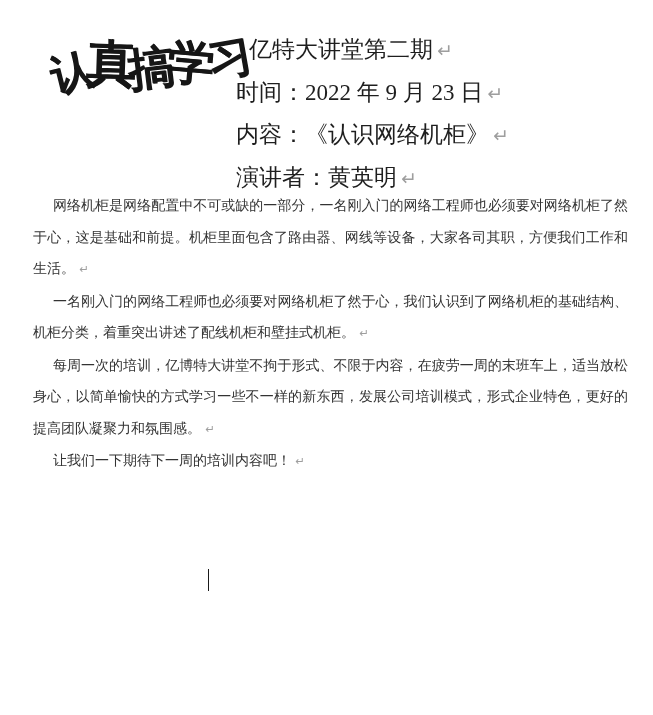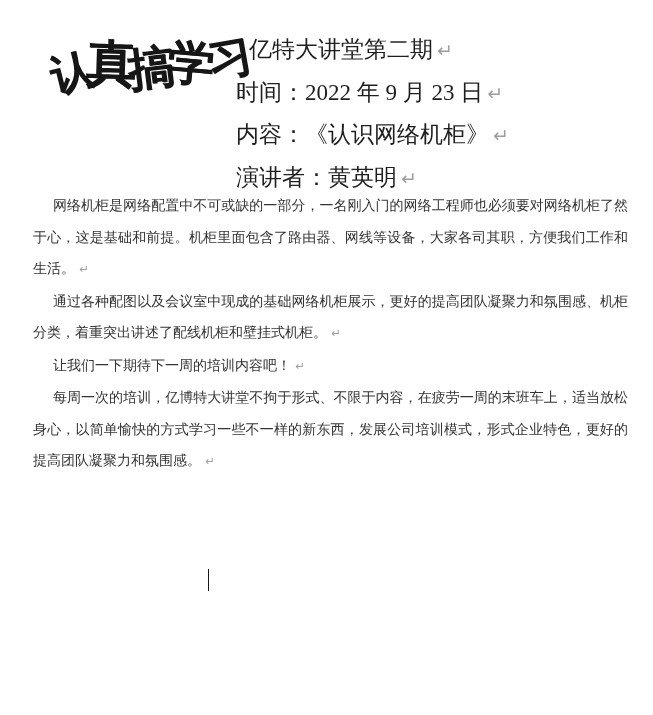--- a/index.html
+++ b/index.html
@@ -76,20 +76,20 @@
 
   <div class="header">
     <span class="hline first"><span>亿特大讲堂第二期</span><span class="pmark">↵</span></span>
     <span class="hline"><span>时间：2022 年 9 月 23 日</span><span class="pmark">↵</span></span>
     <span class="hline"><span>内容：《认识网络机柜》</span><span class="pmark">↵</span></span>
     <span class="hline"><span>演讲者：黄英明</span><span class="pmark">↵</span></span>
   </div>
 
   <div class="bodytext">
     <p><span>网络机柜是网络配置中不可或缺的一部分，一名刚入门的网络工程师也必须要对网络机柜了然于心，这是基础和前提。机柜里面包含了路由器、网线等设备，大家各司其职，方便我们工作和生活。</span><span class="pmark">↵</span></p>
-    <p><span>通过各种配图以及会议室中现成的基础网络机柜展示，更好的提高团队凝聚力和氛围感、机柜分类，着重突出讲述了配线机柜和壁挂式机柜。</span><span class="pmark">↵</span></p>
+    <p><span>一名刚入门的网络工程师也必须要对网络机柜了然于心，我们认识到了网络机柜的基础结构、机柜分类，着重突出讲述了配线机柜和壁挂式机柜。</span><span class="pmark">↵</span></p>
+    <p><span>每周一次的培训，亿博特大讲堂不拘于形式、不限于内容，在疲劳一周的末班车上，适当放松身心，以简单愉快的方式学习一些不一样的新东西，发展公司培训模式，形式企业特色，更好的提高团队凝聚力和氛围感。</span><span class="pmark">↵</span></p>
     <p><span>让我们一下期待下一周的培训内容吧！</span><span class="pmark">↵</span></p>
-    <p><span>每周一次的培训，亿博特大讲堂不拘于形式、不限于内容，在疲劳一周的末班车上，适当放松身心，以简单愉快的方式学习一些不一样的新东西，发展公司培训模式，形式企业特色，更好的提高团队凝聚力和氛围感。</span><span class="pmark">↵</span></p>
   </div>
 
   <div class="caret"></div>
 
 </div>
 
 </body></html>

